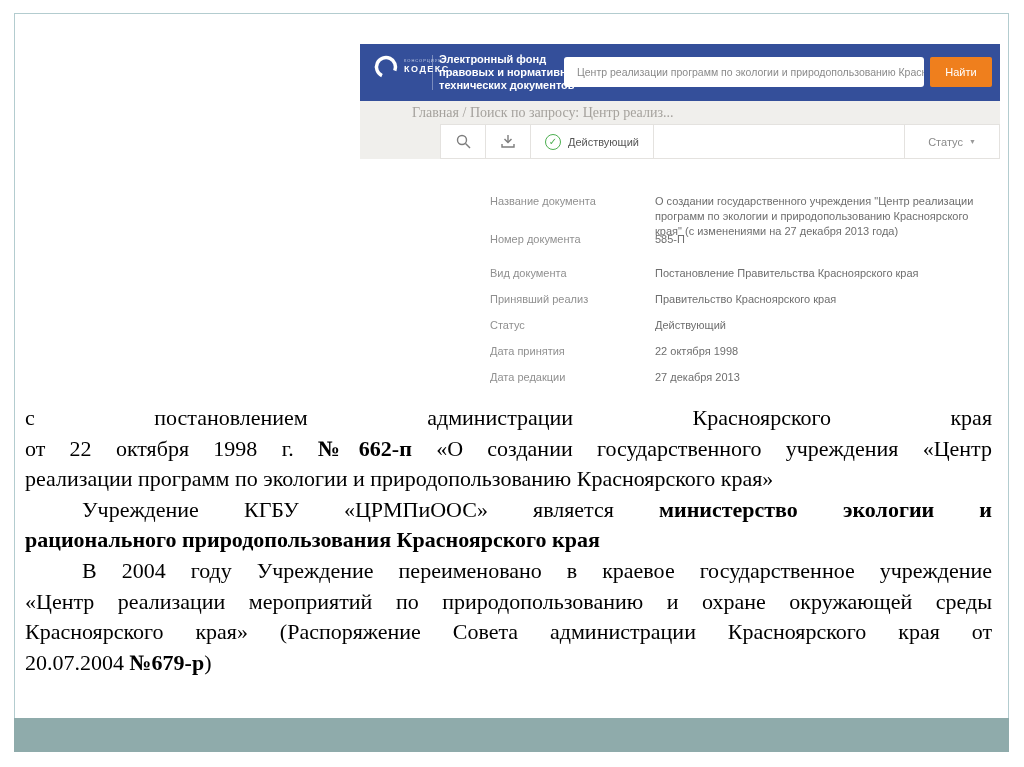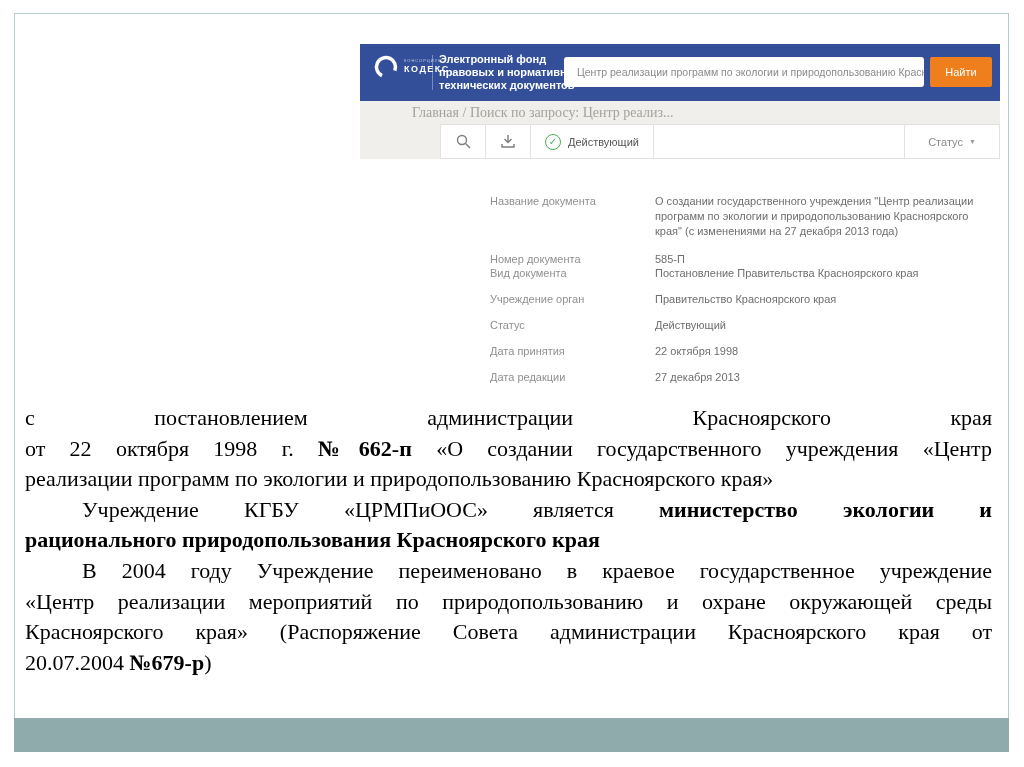--- a/index.html
+++ b/index.html
@@ -121,30 +121,30 @@
         <span>Статус</span>
         <span class="dd-arrow">▼</span>
       </div>
     </div>
   </div>
 
   <div class="drow" style="top:150px">
     <div class="dlabel">Название документа</div>
     <div class="dvalue">О создании государственного учреждения "Центр реализации программ по экологии и природопользованию Красноярского края" (с изменениями на 27 декабря 2013 года)</div>
   </div>
-  <div class="drow" style="top:208px">
+  <div class="drow" style="top:188px">
     <div class="dlabel">Номер документа</div>
     <div class="dvalue">585-П</div>
   </div>
   <div class="drow" style="top:222px">
     <div class="dlabel">Вид документа</div>
     <div class="dvalue">Постановление Правительства Красноярского края</div>
   </div>
   <div class="drow" style="top:248px">
-    <div class="dlabel">Учреждение орган</div>
+    <div class="dlabel">Принявший реализ</div>
     <div class="dvalue">Правительство Красноярского края</div>
   </div>
   <div class="drow" style="top:274px">
     <div class="dlabel">Статус</div>
     <div class="dvalue">Действующий</div>
   </div>
   <div class="drow" style="top:300px">
     <div class="dlabel">Дата принятия</div>
     <div class="dvalue">22 октября 1998</div>
   </div>

